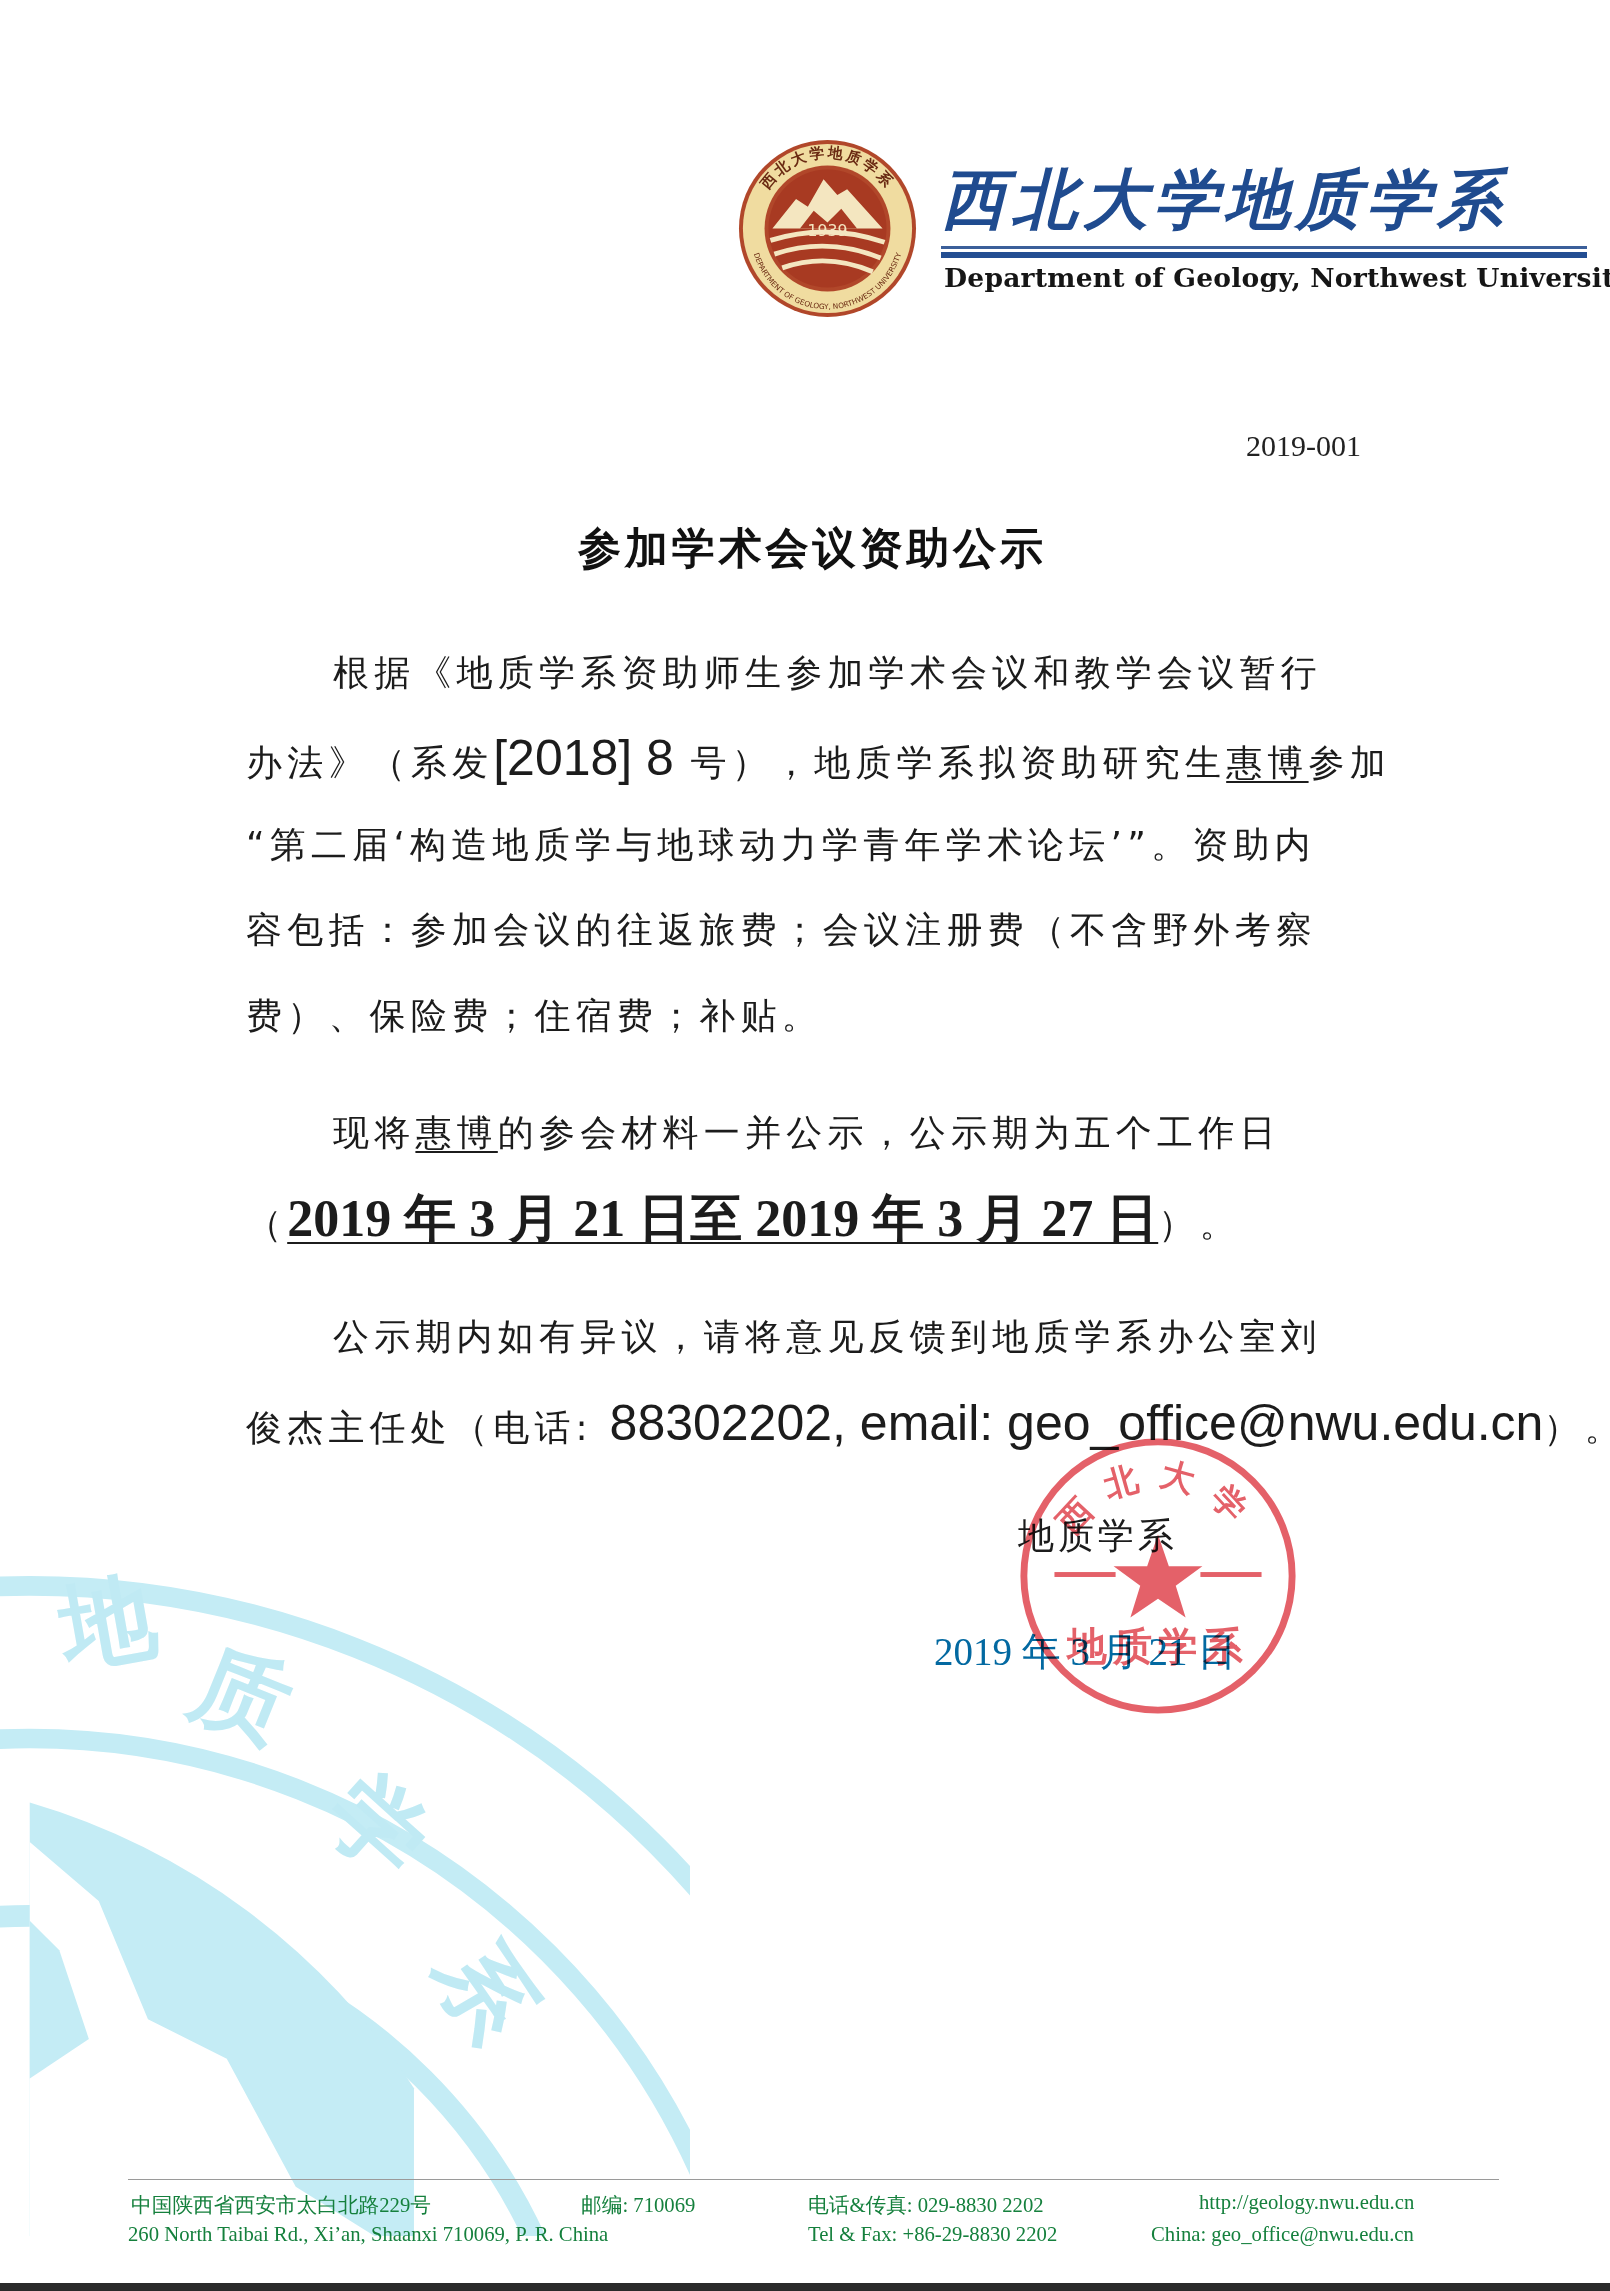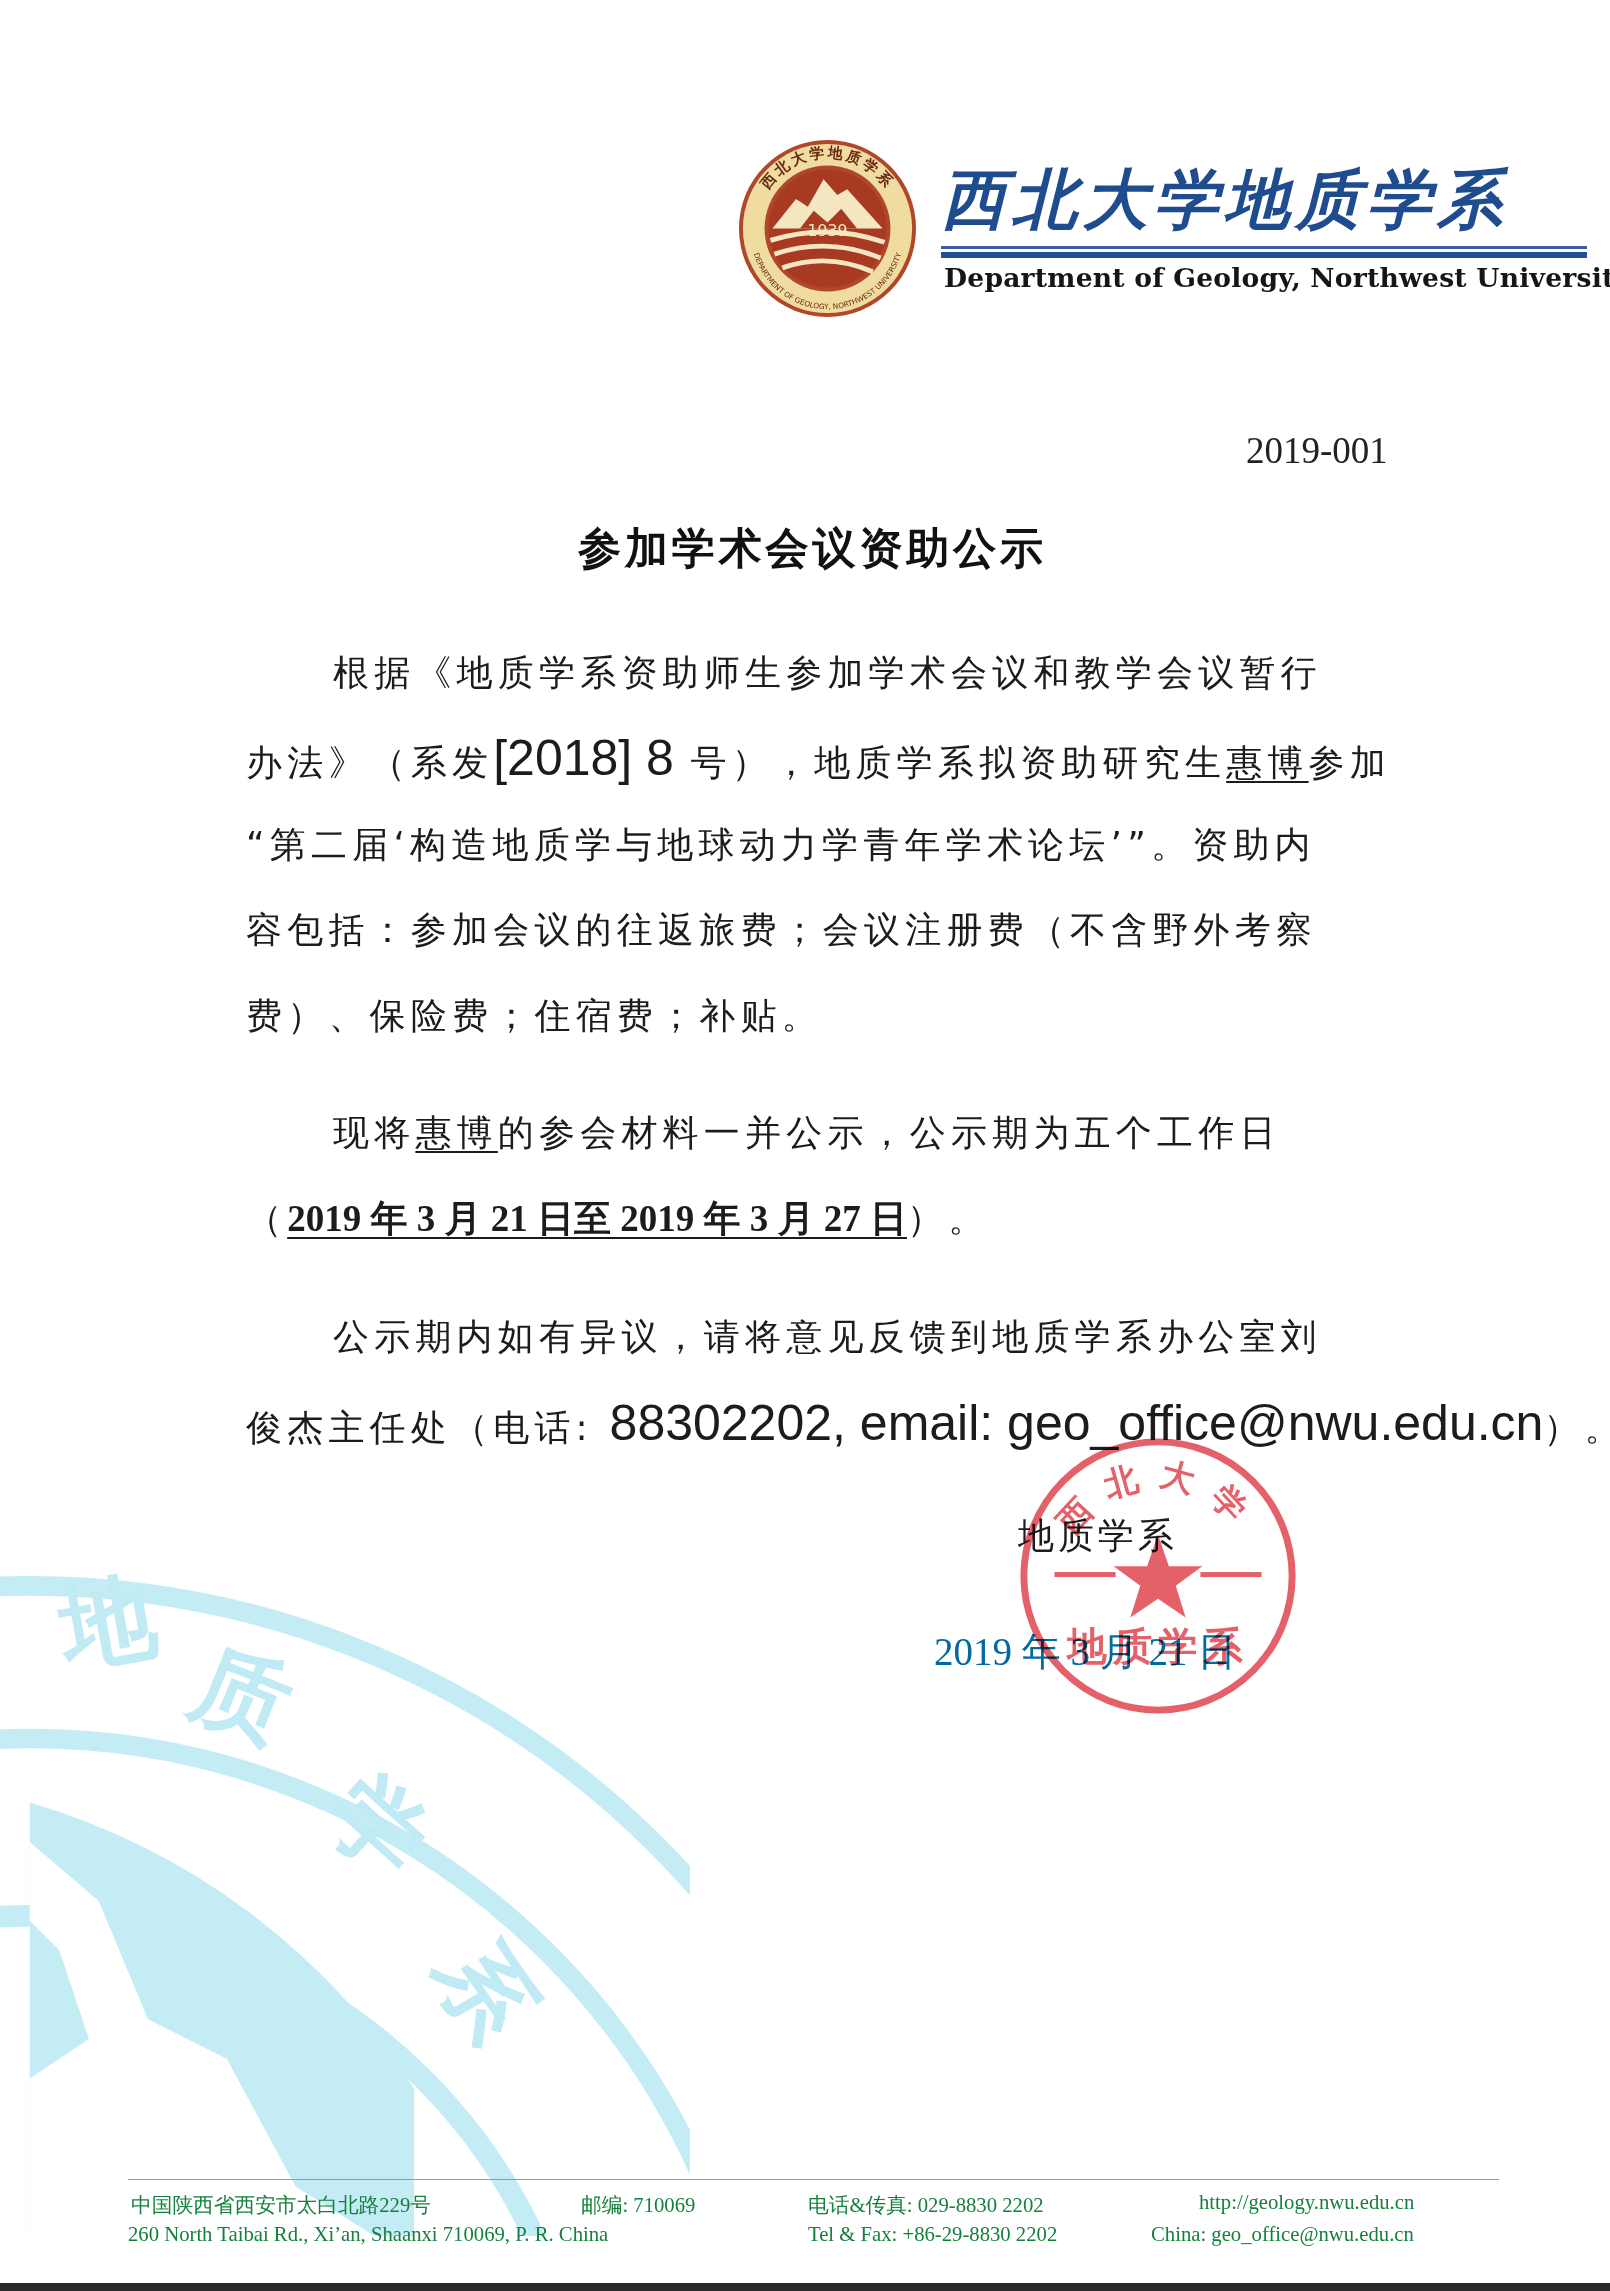--- a/index.html
+++ b/index.html
@@ -12,29 +12,29 @@
 
   
   .logo { left:737px; top:138px; width:181px; height:181px; }
   .brand-cn { left:941px; top:160px; font-size:65px; letter-spacing:5.9px; color:#1f4b8f;
               font-family:"DejaVu Serif", serif; font-style:italic; font-weight:bold; line-height:79px; white-space:nowrap; }
   .rule-thin { left:941px; top:246px; width:646px; height:3px; background:#3b5f9a; }
   .rule-thick { left:941px; top:252px; width:646px; height:5.9px; background:#234e92; }
   .brand-en { left:944px; top:262px; font-size:26.6px; font-weight:bold; color:#161616; white-space:nowrap;
               font-family:"DejaVu Serif", serif; letter-spacing:0.2px; }
 
-  .docno { left:1246px; top:429px; font-size:37px; font-family:"Liberation Serif", serif; color:#222; }
+  .docno { left:1246px; top:429px; font-size:30px; font-family:"Liberation Serif", serif; color:#222; }
   .title { left:0; width:1625px; top:520px; text-align:center; font-size:43px; font-weight:bold; letter-spacing:3.9px;
            font-family:"DejaVu Sans", sans-serif; color:#111; }
 
   .line { position:absolute; left:246px; font-size:36px; line-height:49px; white-space:nowrap; color:#1c1c1c;
           font-family:"DejaVu Sans", sans-serif; letter-spacing:5.2px; }
   .indent { left:333px; }
   .u { text-decoration:underline; text-underline-offset:5.9px; text-decoration-thickness:2px; }
-  .bold { font-weight:bold; font-family:"Liberation Serif", serif; letter-spacing:0; font-size:37px; }
+  .bold { font-weight:bold; font-family:"Liberation Serif", serif; letter-spacing:0; font-size:52px; }
   .latin { font-family:Liberation Sans, sans-serif; letter-spacing:0; font-size:50px; }
 
   .sign { left:1018px; top:1512px; font-size:36px; letter-spacing:3.9px; font-family:"DejaVu Sans", sans-serif; color:#1c1c1c; z-index:2; }
   .date { left:934px; top:1625px; font-size:39px; font-family:"Liberation Serif", serif; color:#0369a1; z-index:2; white-space:nowrap; }
   .stamp { left:1015px; top:1433px; width:286px; height:286px; z-index:3; opacity:0.85; mix-blend-mode:multiply; }
 
   .footer-rule { left:128px; top:2179px; width:1371px; height:1px; background:#9a9a9a; }
   .foot { position:absolute; font-size:20.7px; color:#15803d; font-family:Liberation Serif, serif; white-space:nowrap; }
   .scan-edge { left:0; top:2283px; width:1611px; height:7.9px; background:#2a2a2a; }
 </style>

